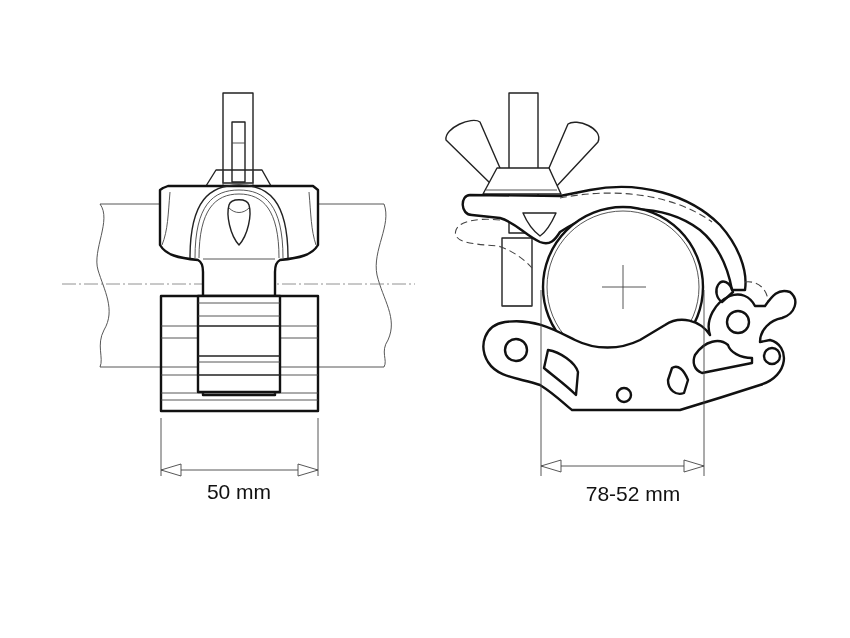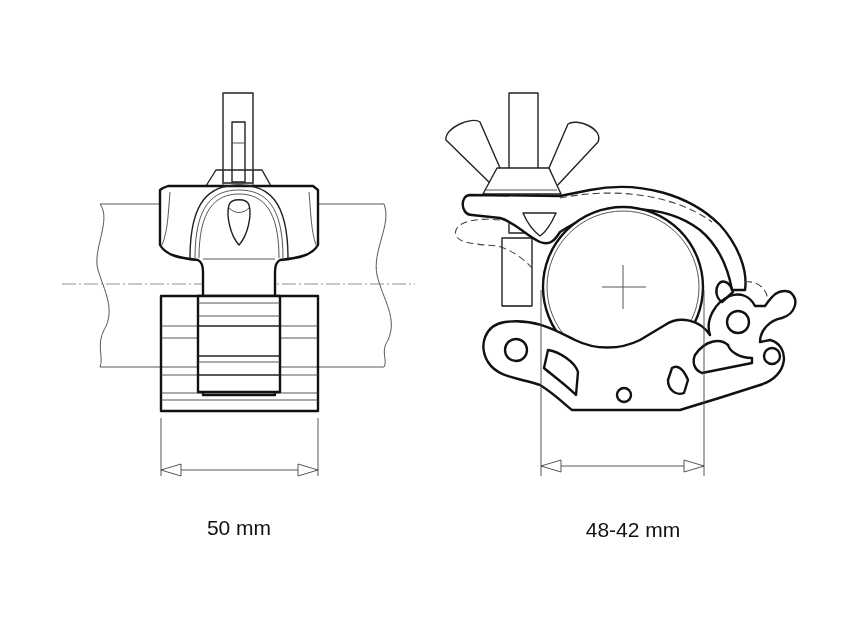--- a/index.html
+++ b/index.html
@@ -4,21 +4,21 @@
   <style>
     html, body { margin: 0; padding: 0; background: #ffffff; }
     body { width: 850px; height: 638px; overflow: hidden; position: relative; font-family: "Liberation Sans", sans-serif; }
     svg { position: absolute; left: 0; top: 0; }
     .thick { fill: none; stroke: #111; stroke-width: 2.4; stroke-linejoin: round; stroke-linecap: round; }
     .med { fill: none; stroke: #222; stroke-width: 1.4; stroke-linejoin: round; }
     .thin { fill: none; stroke: #444; stroke-width: 0.9; }
     .center { fill: none; stroke: #777; stroke-width: 0.8; stroke-dasharray: 14 3 2 3; }
     .dashed { fill: none; stroke: #444; stroke-width: 1.1; stroke-dasharray: 7 4; }
     .fillw { fill: #fff; }
-    .dim-label { position: absolute; font-size: 21px; color: #111; white-space: nowrap; transform: translateX(-50%); margin-top: 36px; }
+    .dim-label { position: absolute; font-size: 21px; color: #111; white-space: nowrap; transform: translateX(-50%); }
   </style>
 </head>
 <body>
 
 <div>
 <svg width="850" height="638" viewBox="0 0 850 638">
 
   <g>
 
     <path class="thin" d="M100,204 L384,204"></path>
@@ -112,14 +112,14 @@
 
     <line class="thin" x1="541" y1="290" x2="541" y2="476"></line>
     <line class="thin" x1="704" y1="290" x2="704" y2="476"></line>
     <line class="thin" x1="541" y1="466" x2="704" y2="466"></line>
     <path class="thin fillw" d="M541,466 L561,460 L561,472 Z"></path>
     <path class="thin fillw" d="M704,466 L684,460 L684,472 Z"></path>
   </g>
 </svg>
 
 <div class="dim-label" style="left:239px; top:480px;">50 mm</div>
-<div class="dim-label" style="left:633px; top:482px;">48-42 mm</div>
+<div class="dim-label" style="left:633px; top:482px;">78-52 mm</div>
 </div>
 
 </body></html>

